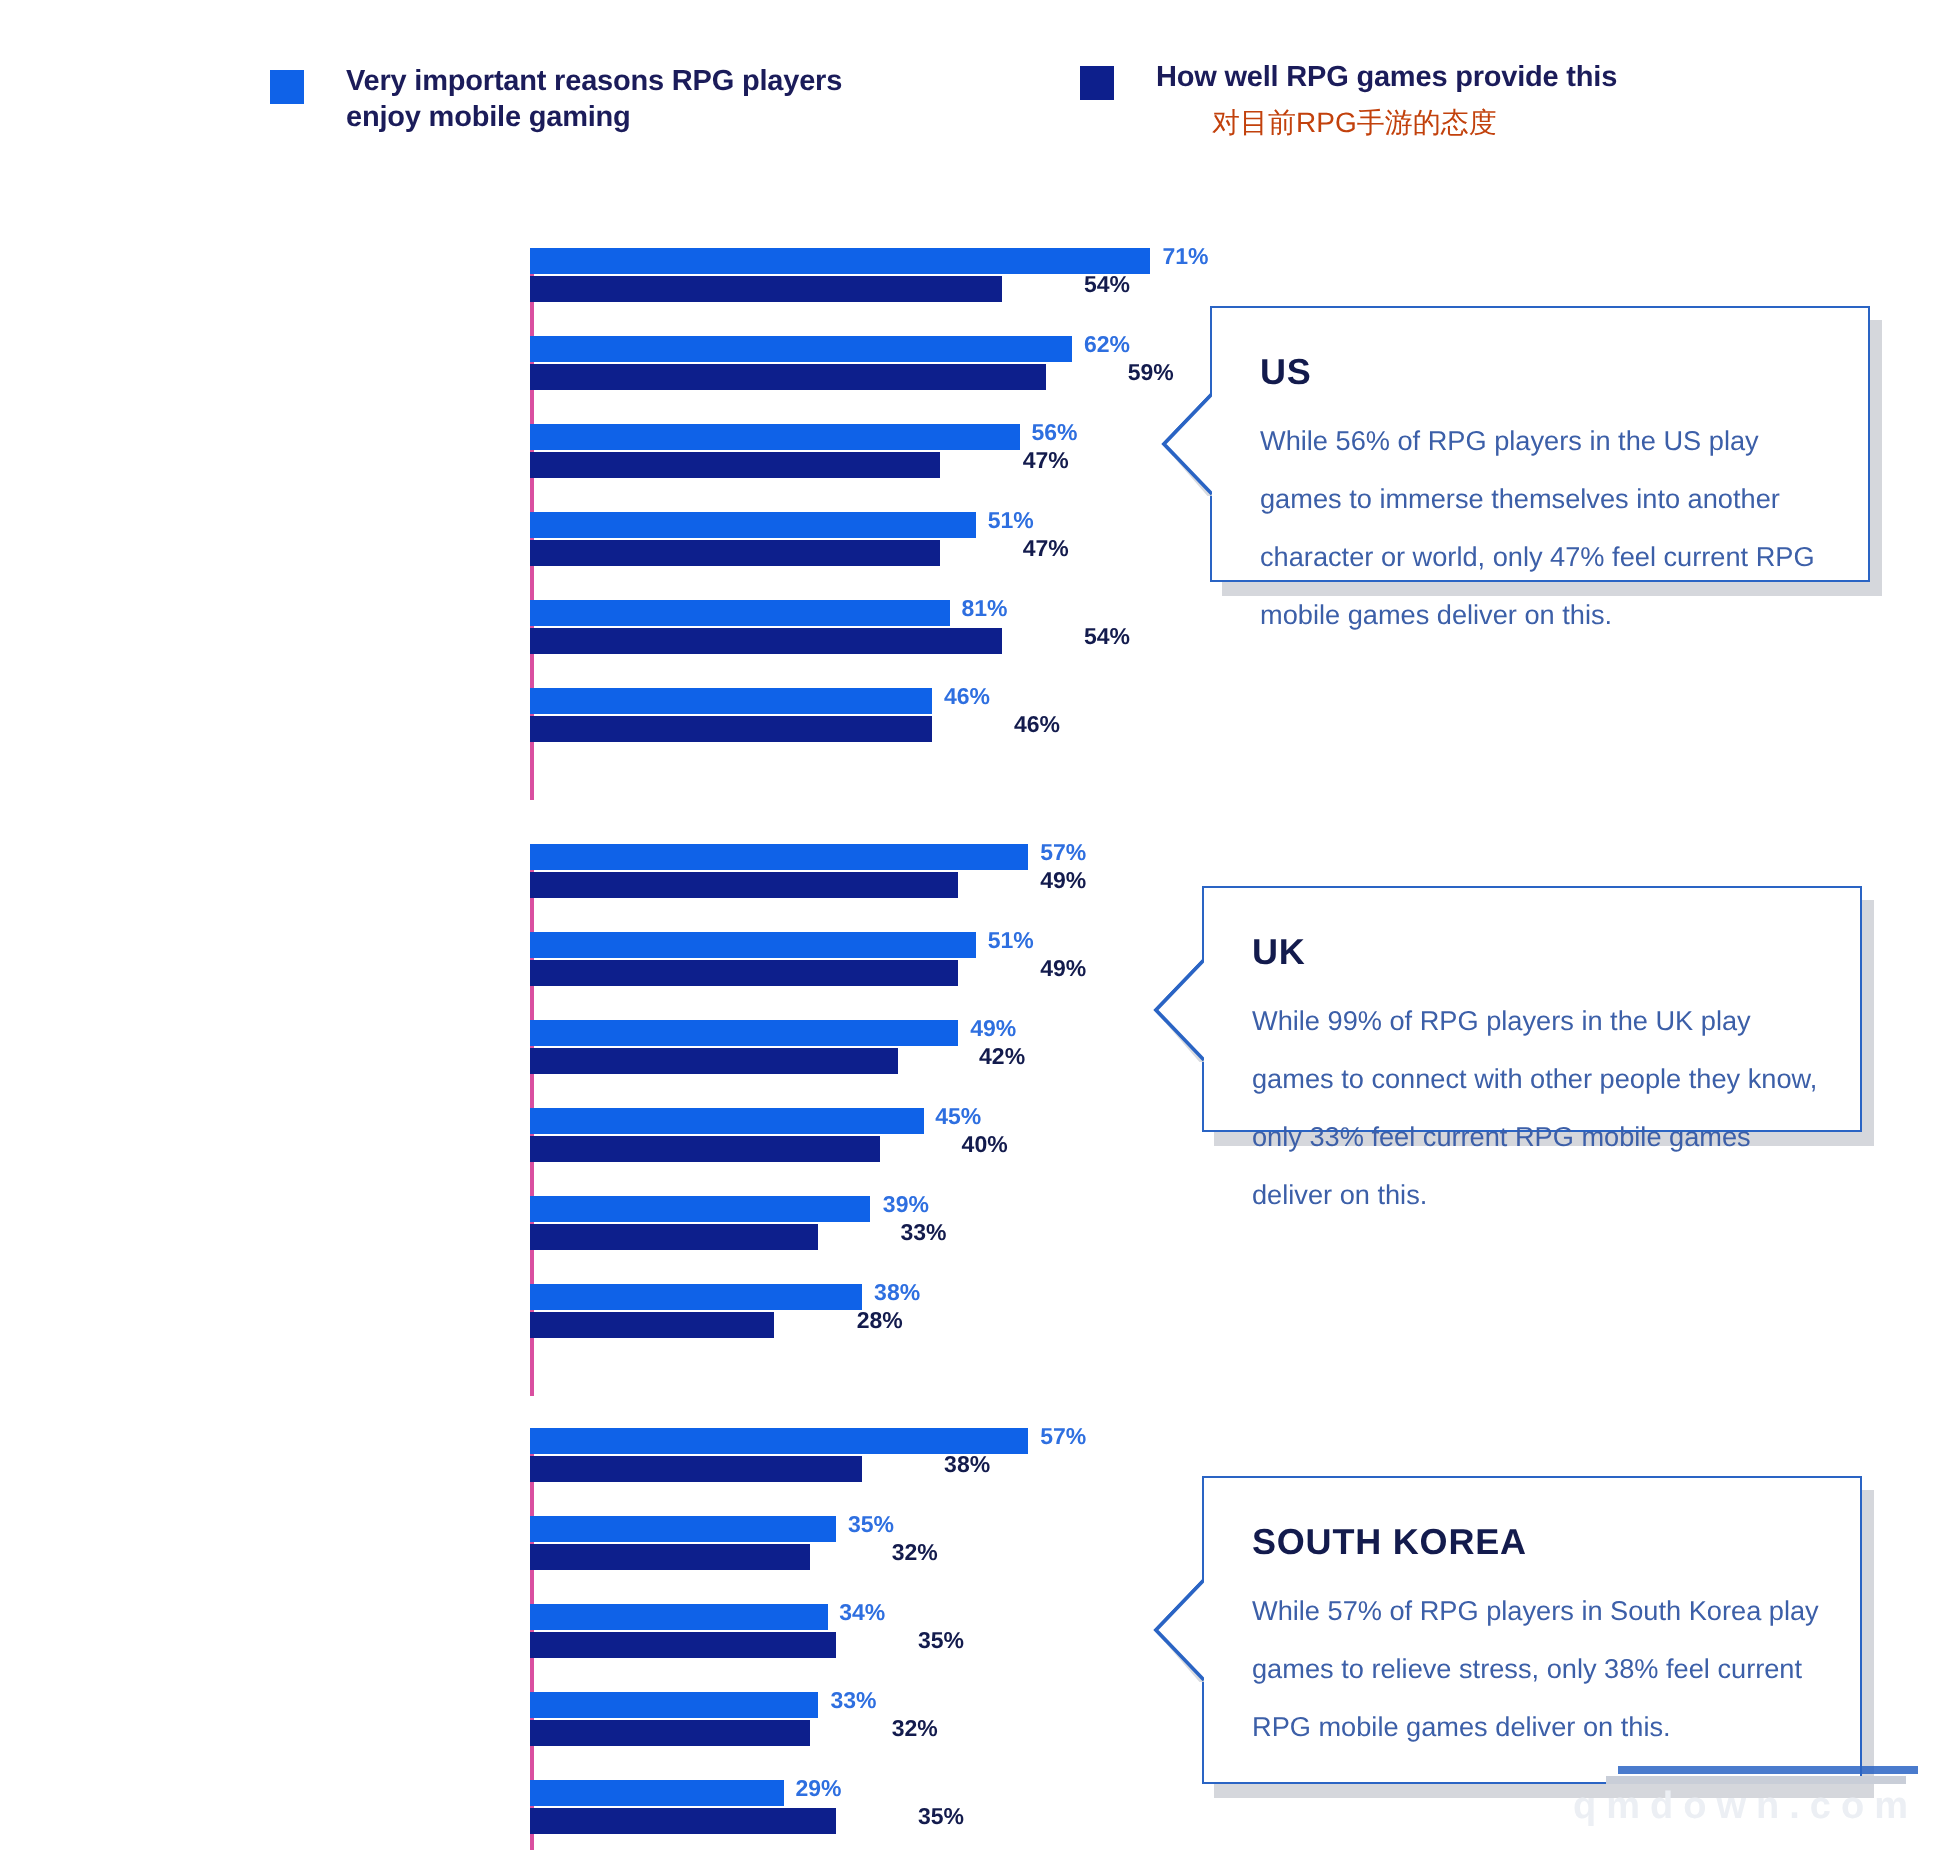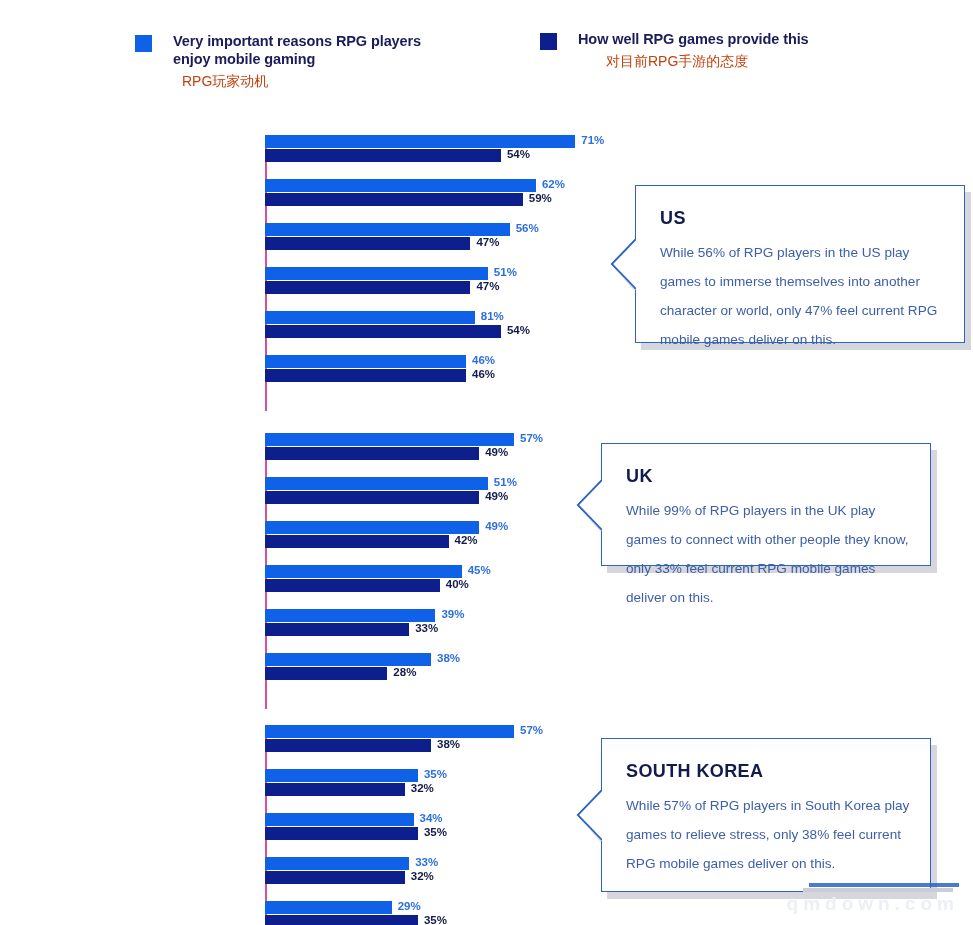--- a/index.html
+++ b/index.html
@@ -35,45 +35,45 @@
     margin-top: 4px; margin-left: 9px;
   }
   .legend-item.second .legend-cn { margin-left: 28px; }
 
   
   .section { position: absolute; left: 0; width: 973px; }
   #section-0 { top: 110px; }
   #section-1 { top: 408px; }
   #section-2 { top: 700px; }
 
-  .plot { position: absolute; left: 0; top: 17px; width: 600px; }
+  .plot { position: absolute; left: 0; top: 6px; width: 600px; }
   .axis-line {
     position: absolute; left: 265px; top: 8px;
     width: 2px; background: #d94fa0;
   }
 
   .row { position: relative; height: 44px; }
   .bars { position: absolute; left: 265px; top: 8px; }
   .bar-wrap { position: relative; height: 13px; margin-bottom: 1px; }
   .bar { position: absolute; left: 0; top: 0; height: 13px; }
   .bar.light { background: #0f62e8; }
   .bar.dark  { background: #0d1f8c; }
   .bar-value {
     position: absolute; top: -1px;
     font-size: 11.5px; font-weight: bold; white-space: nowrap;
   }
   .bar-value.light { color: #2e6fe0; }
-  .bar-value.dark  { color: #131b4d; }
+  .bar-value.dark  { color: #131b4d; margin-left: 35px; }
 
   
   .callout {
     position: absolute;
     width: 330px;
   }
-  #callout-0 { left: 635px; top: 43px; height: 158px; margin-top: 32px; }
+  #callout-0 { left: 605px; top: 43px; height: 138px; }
   #callout-1 { left: 601px; top: 35px; height: 123px; }
   #callout-2 { left: 601px; top: 38px; height: 154px; }
   .callout-shadow {
     position: absolute; left: 6px; top: 7px;
     width: 330px; height: 100%;
     background: #d5d7dc;
   }
   .callout-box {
     position: absolute; left: 0; top: 0;
     width: 330px; height: 100%;
@@ -113,21 +113,20 @@
 </style>
 </head>
 <body>
 
 <div class="legend">
   <div class="legend-item first">
     <span class="swatch light"></span>
     <span class="legend-texts">
       <span class="legend-en">Very important reasons RPG players
 enjoy mobile gaming</span>
-      <span class="legend-cn" style="display:block">RPG玩家动机</span>
     </span>
   </div>
   <div class="legend-item second">
     <span class="swatch dark"></span>
     <span class="legend-texts">
       <span class="legend-en">How well RPG games provide this</span>
       <span class="legend-cn" style="display:block">对目前RPG手游的态度</span>
     </span>
   </div>
 </div>

